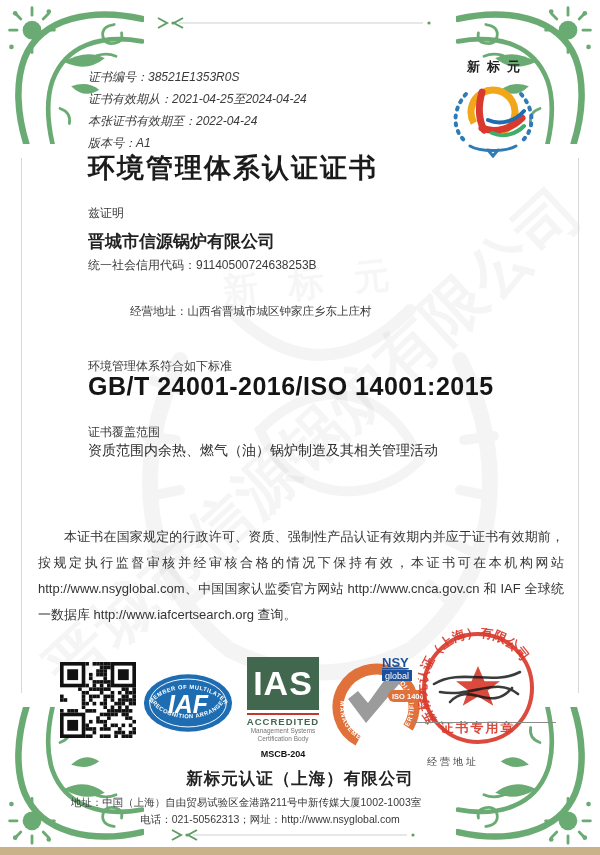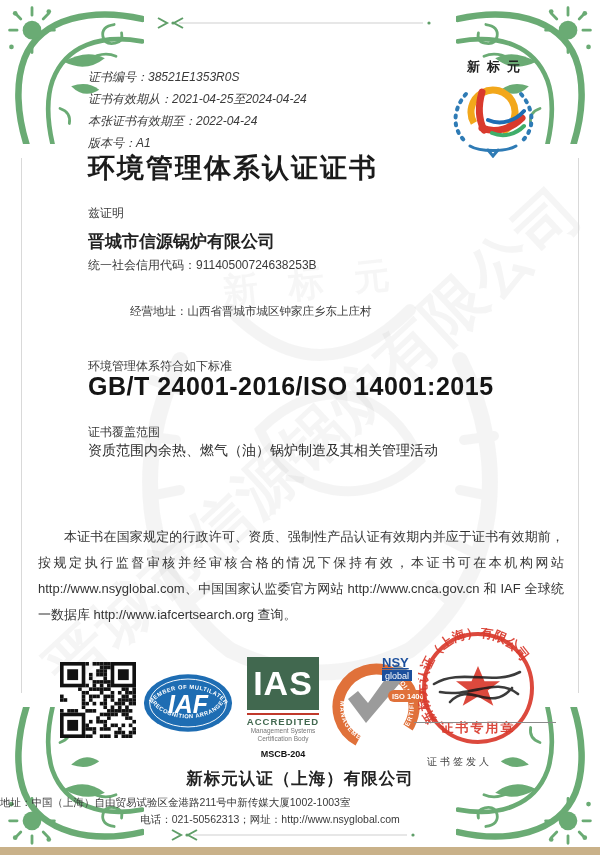--- a/index.html
+++ b/index.html
@@ -61,21 +61,21 @@
   .ias .redline{height:2px;background:#c0392b;width:72px;margin:3px auto 1px auto;}
   .ias .acc{font-size:9.5px;font-weight:700;color:var(--iasgreen);letter-spacing:1px;}
   .ias .sub{font-size:6.5px;color:#777;line-height:8px;}
   .ias .mscb{font-size:9px;font-weight:700;color:#111;margin-top:6px;}
   .nsy{left:330px;top:653px;}
   .stamp{left:418px;top:628px;}
   .sigline{left:414px;top:722px;width:142px;height:1px;background:#8a8a8a;}
   .signer{left:427px;top:755px;font-size:10px;letter-spacing:3px;color:#444;}
   
   .f-company{left:0;top:768px;width:600px;text-align:center;font-size:16.5px;font-weight:700;color:#222;letter-spacing:1px;}
-  .f-addr{left:0;top:796px;width:492px;font-size:10.5px;color:#3a3a3a;}
+  .f-addr{left:0;top:796px;width:492px;text-align:center;font-size:10.5px;color:#3a3a3a;}
   .f-contact{left:0;top:813px;width:540px;text-align:center;font-size:10.5px;color:#3a3a3a;}
 </style>
 </head>
 <body>
 
 <div class="page">
 
   <div class="abs wm-diagonal">晋城市信源锅炉有限公司</div>
   <div class="abs wm-brand">新标元</div>
   <svg class="abs wm-wreath" width="420" height="440" viewBox="0 0 420 440">
@@ -456,19 +456,19 @@
       <polygon points="0,-22 6.5,-6.8 22,-6.8 9.8,2.6 15.3,17.8 0,8.5 -15.3,17.8 -9.8,2.6 -22,-6.8 -6.5,-6.8" fill="#d93a2d" opacity="0.92"></polygon>
       <text x="0" y="44" text-anchor="middle" font-size="13" font-weight="bold" fill="#d93a2d" letter-spacing="2" opacity="0.92">证书专用章</text>
       <g fill="none" stroke="#1a1a1a" stroke-width="2.6" stroke-linecap="round" opacity="0.85">
         <path d="M-44,-4 C-18,-20 16,-2 42,-16"></path>
         <path d="M-28,14 C-8,-8 12,26 34,0"></path>
         <path d="M-38,4 C-6,10 18,-12 40,6"></path>
       </g>
     </svg>
   </div>
   <div class="abs sigline"></div>
-  <div class="abs signer">证书签发人</div>
+  <div class="abs signer">经营地址</div>
 
   <div class="abs f-company">新标元认证（上海）有限公司</div>
   <div class="abs f-addr">地址：中国（上海）自由贸易试验区金港路211号中新传媒大厦1002-1003室</div>
   <div class="abs f-contact">电话：021-50562313；网址：http://www.nsyglobal.com</div>
 
 </div>
 
 </body></html>

